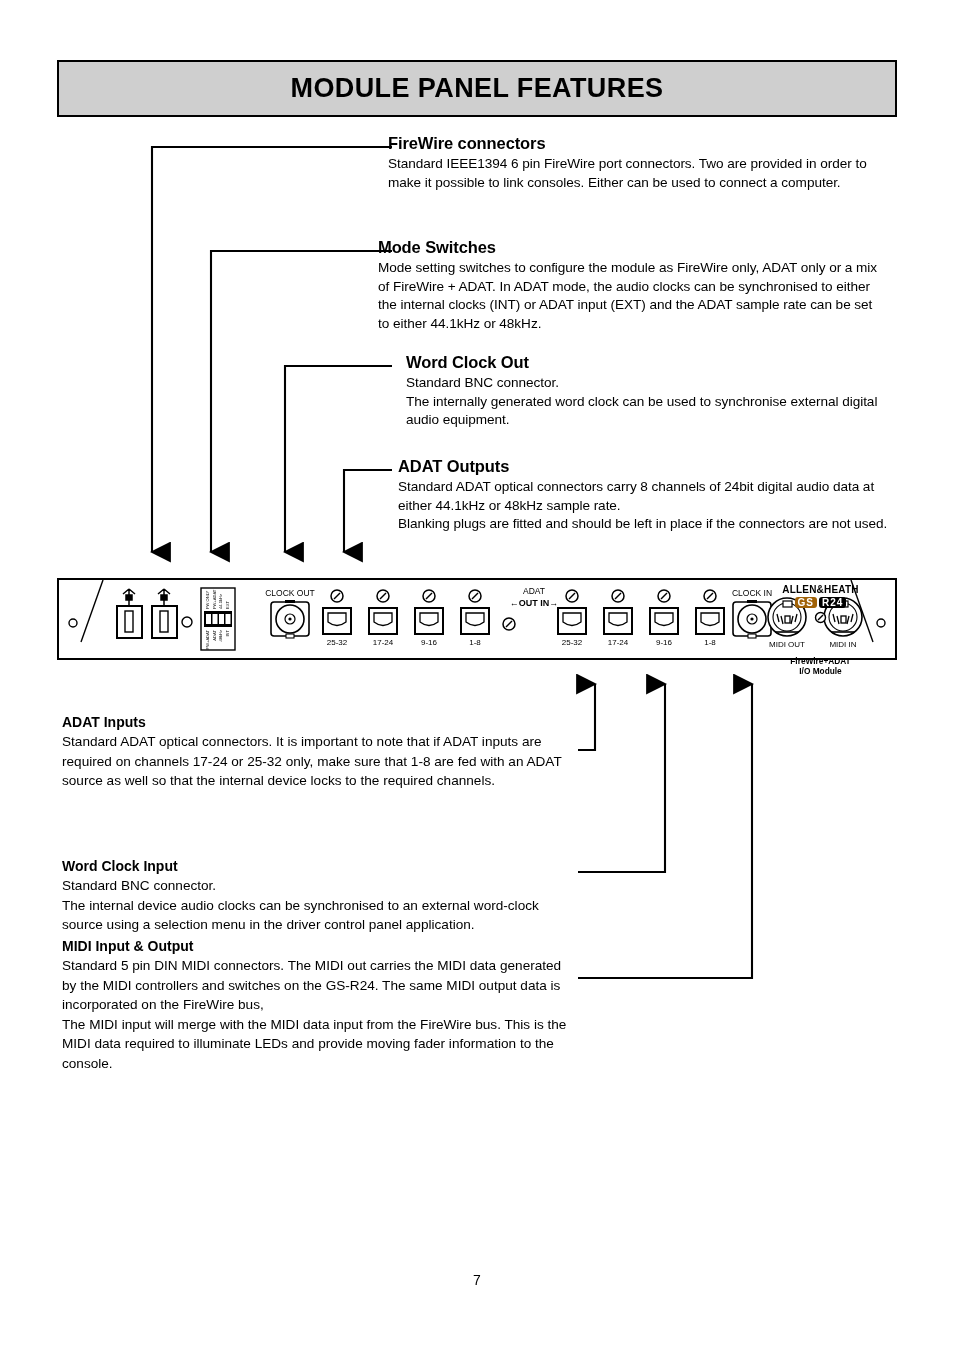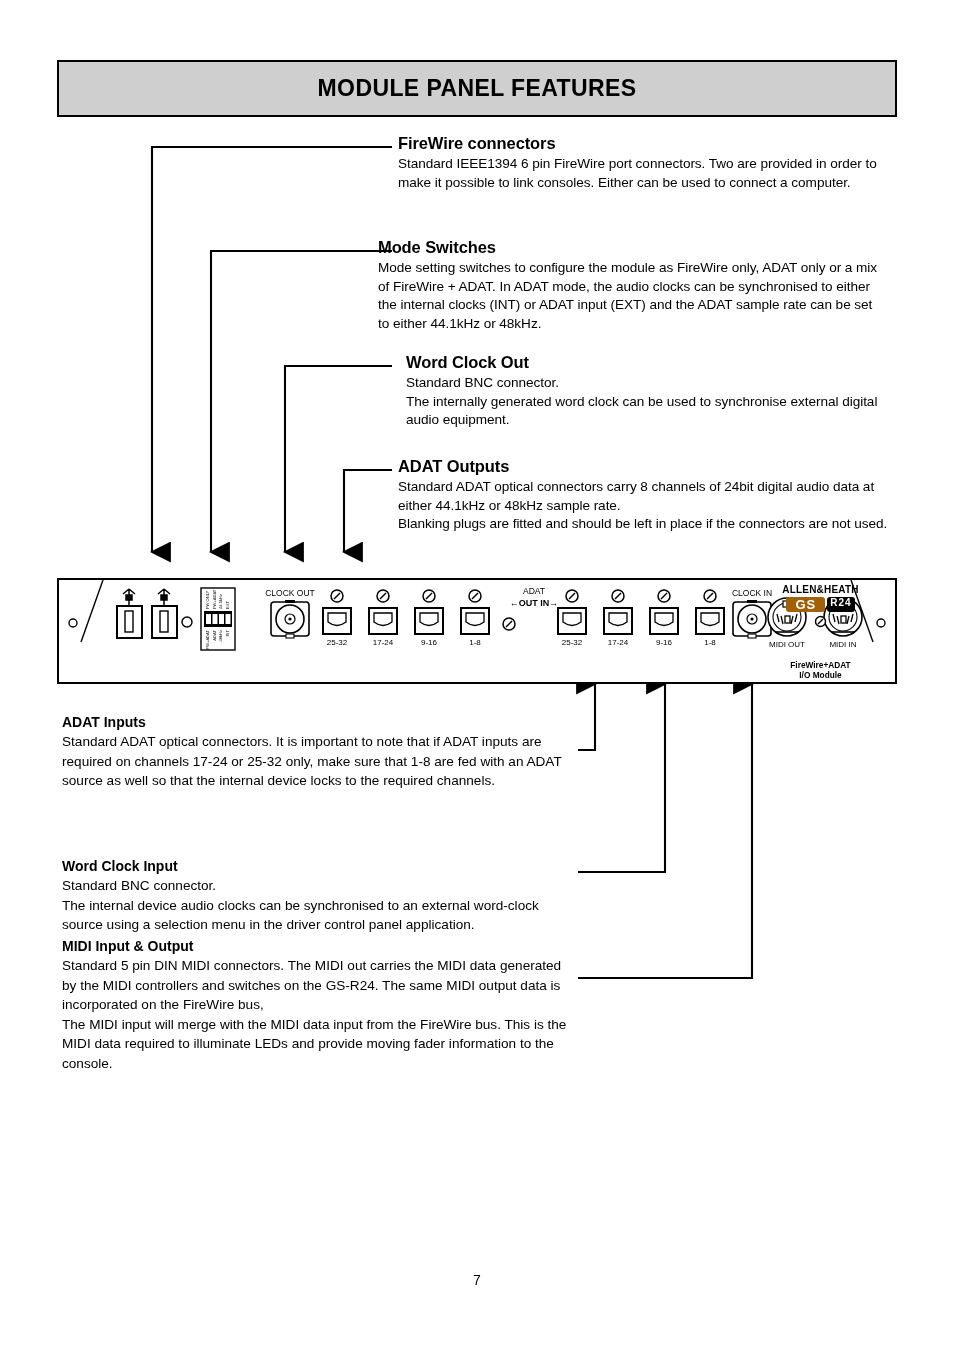--- a/index.html
+++ b/index.html
@@ -11,49 +11,49 @@
   .page{position:absolute;inset:0;}
 
   
   .banner{
     position:absolute;left:57px;top:60px;width:840px;height:57px;
     background:#cfcfcf;border:2px solid #000;
     display:flex;align-items:center;justify-content:center;
     box-sizing:border-box;
   }
   .banner-title{
-    font-size:23px;font-weight:bold;letter-spacing:.4px;
+    font-size:27px;font-weight:bold;letter-spacing:.4px;
   }
 
   
   .callout{position:absolute;width:500px;}
   .callout h3{
     margin:0 0 2px 0;font-size:16.5px;font-weight:bold;letter-spacing:-.1px;
   }
   .callout p{
     margin:0;font-size:13.6px;line-height:18.6px;letter-spacing:-.05px;
   }
-  .c-fw{left:398px;top:134px;}
+  .c-fw{left:388px;top:134px;}
   .c-mode{left:378px;top:238px;}
   .c-wco{left:406px;top:353px;}
   .c-adato{left:398px;top:457px;}
 
   .lower{position:absolute;width:512px;left:62px;}
   .lower h3{margin:0 0 2px 0;font-size:14px;font-weight:bold;}
   .lower p{margin:0;font-size:13.6px;line-height:19.6px;}
   .l-adati{top:714px;}
   .l-wci{top:858px;}
   .l-midi{top:938px;}
 
   
   .leaders{position:absolute;left:0;top:0;width:954px;height:1350px;pointer-events:none;}
 
   
   .panel{
-    position:absolute;left:57px;top:578px;width:840px;height:106px;
+    position:absolute;left:57px;top:578px;width:840px;height:82px;
     border:2px solid #000;box-sizing:border-box;background:#fff;
   }
   .panel-svg{position:absolute;left:0;top:0;}
 
   .footer-page{
     position:absolute;left:0;top:1272px;width:954px;text-align:center;
     font-size:14px;
   }
 </style>
 </head>
@@ -268,21 +268,21 @@
           <rect x="782" y="36" width="5" height="7" fill="#fff"></rect>
         </g>
         <path d="M772,52 h24" stroke="#000" stroke-width="1.6"></path>
         <text x="784" y="67" font-size="8" text-anchor="middle" font-family="Liberation Sans, sans-serif">MIDI IN</text>
       </g>
     </svg>
 
     <div style="position:absolute;left:694px;top:4px;width:135px;text-align:center;">
       <div style="font-size:10px;font-weight:bold;letter-spacing:.2px;">ALLEN&amp;HEATH</div>
       <div style="display:flex;justify-content:center;gap:2px;margin-top:2px;">
-        <span style="background:#a16207;color:#fff;font-size:13px;font-weight:bold;padding:0 9px;border-radius:3px;letter-spacing:1px;">GS</span>
+        <span style="background:#a16207;color:#fff;font-size:10px;font-weight:bold;padding:0 3px;border-radius:3px;letter-spacing:1px;">GS</span>
         <span style="background:#000;color:#fff;font-size:10px;font-weight:bold;padding:0 3px;border-radius:3px;letter-spacing:1px;">R24</span>
       </div>
       <div style="margin-top:2px;">
         <svg width="13" height="13" viewBox="0 0 13 13">
             <circle cx="6.5" cy="6.5" r="5" stroke="#000" stroke-width="1.4" fill="#fff"></circle>
             <path d="M4,9 L9,4" stroke="#000" stroke-width="1.4"></path>
           </svg>
       </div>
       <div style="font-size:8.3px;font-weight:bold;line-height:10px;margin-top:28px;">FireWire+ADAT</div>
       <div style="font-size:8.3px;font-weight:bold;line-height:10px;">I/O Module</div>

